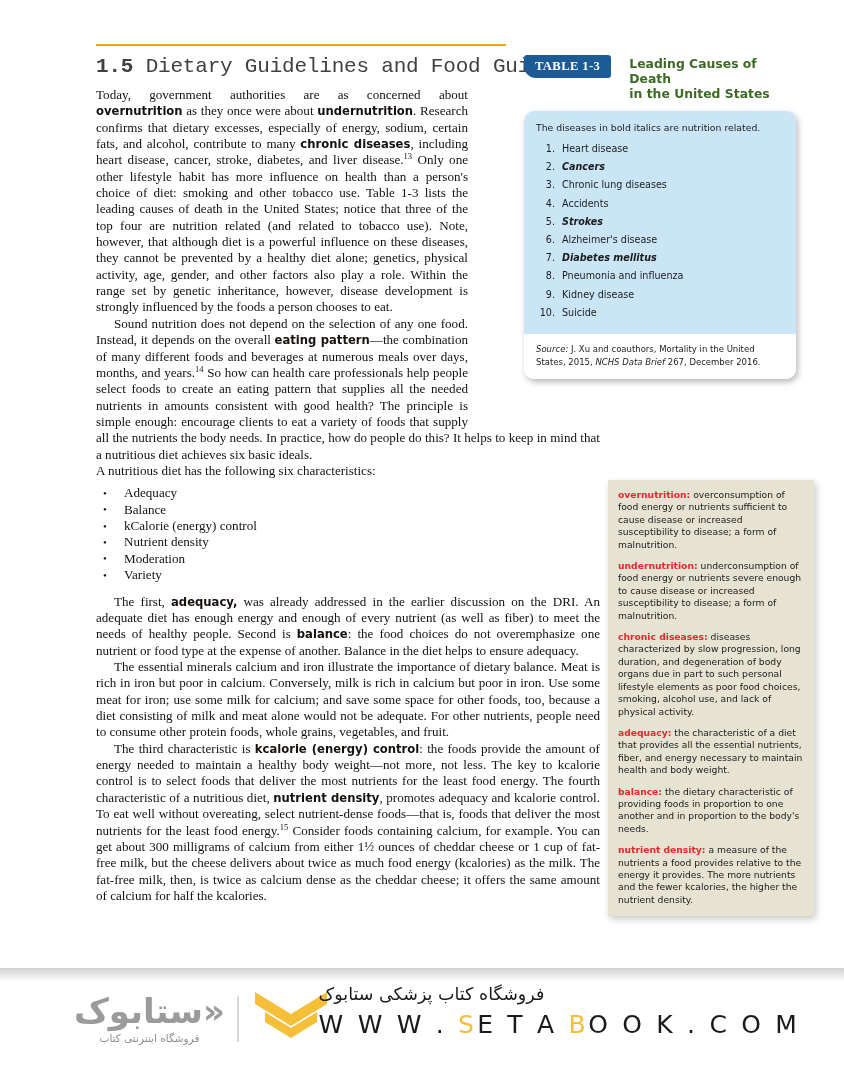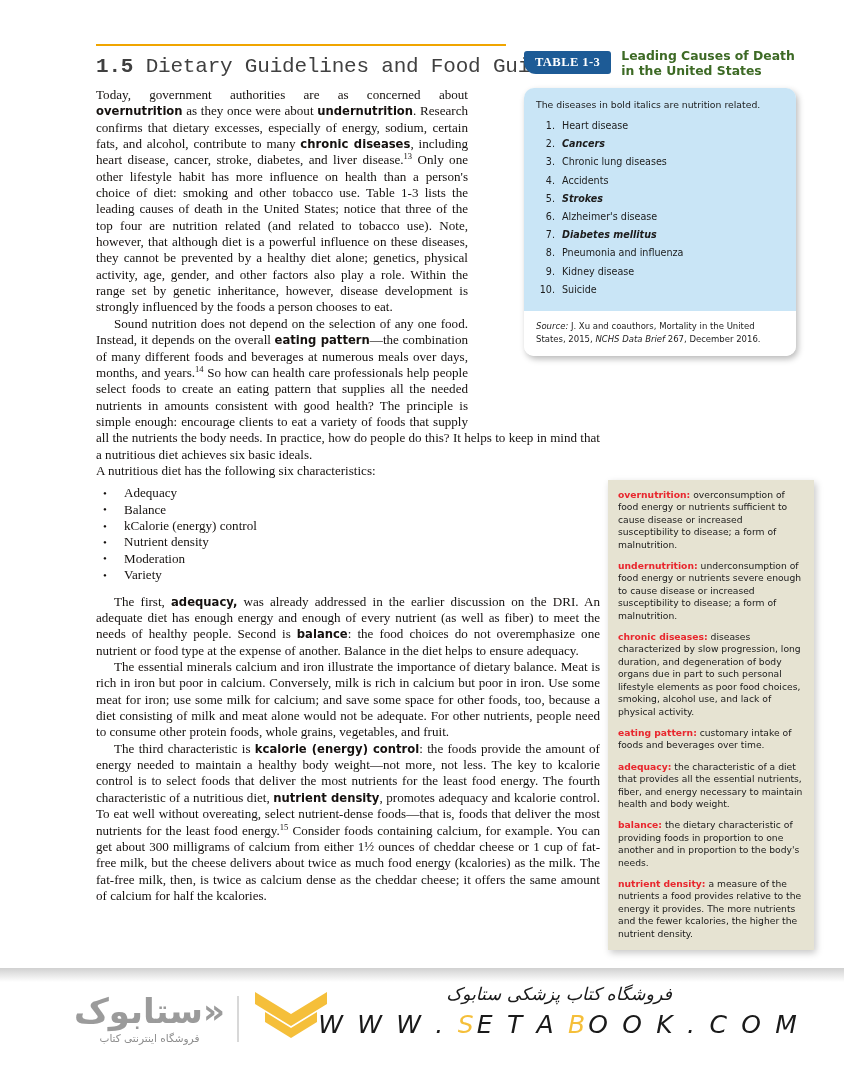--- a/index.html
+++ b/index.html
@@ -97,23 +97,24 @@
   }
 
   
   #table-box {
     position: absolute;
     left: 524px; top: 47px;
     width: 272px;
   }
   #table-header-row {
     display: flex;
-    align-items: center;
-    gap: 10px;
+    align-items: flex-start;
+    gap: 18px;
     margin-bottom: 10px;
+    margin-top: 8px;
   }
   #table-tag {
     background: #1d5b96;
     color: #ffffff;
     font-family: "Liberation Serif", serif;
     font-weight: 700;
     font-size: 12.6px;
     letter-spacing: 0.4px;
     padding: 4px 11px 4px 11px;
     border-radius: 3px 3px 3px 12px;
@@ -230,22 +231,21 @@
     margin-top: 4px;
   }
   #logo-divider {
     width: 2px; height: 46px;
     background: #d8d8d8;
   }
   #logo-chevrons { display: block; }
   #brand-block {
     position: absolute;
     right: 44px; top: 16px;
-    text-align: center;
-    font-style: italic;
+    text-align: left;
   }
   #brand-fa {
     font-family: "DejaVu Sans", sans-serif;
     font-size: 17.5px;
     color: #1a1a1a;
     direction: rtl;
     margin-bottom: 6px;
   }
   #brand-url {
     font-family: "DejaVu Sans", sans-serif;
@@ -349,21 +349,20 @@
         </ol>
       </div>
       <div id="table-source"><i>Source:</i><span> J. Xu and coauthors, Mortality in the United States, 2015, </span><i>NCHS Data Brief</i><span> 267, December 2016.</span></div>
     </div>
   </div>
 
   <div id="glossary">
     <div class="gl-item"><span class="gl-term">overnutrition:</span><span> overconsumption of food energy or nutrients sufficient to cause disease or increased susceptibility to disease; a form of malnutrition.</span></div>
     <div class="gl-item"><span class="gl-term">undernutrition:</span><span> underconsumption of food energy or nutrients severe enough to cause disease or increased susceptibility to disease; a form of malnutrition.</span></div>
     <div class="gl-item"><span class="gl-term">chronic diseases:</span><span> diseases characterized by slow progression, long duration, and degeneration of body organs due in part to such personal lifestyle elements as poor food choices, smoking, alcohol use, and lack of physical activity.</span></div>
-    <div class="gl-item"><span class="gl-term">eating pattern:</span><span> customary intake of foods and beverages over time.</span></div>
     <div class="gl-item"><span class="gl-term">adequacy:</span><span> the characteristic of a diet that provides all the essential nutrients, fiber, and energy necessary to maintain health and body weight.</span></div>
     <div class="gl-item"><span class="gl-term">balance:</span><span> the dietary characteristic of providing foods in proportion to one another and in proportion to the body's needs.</span></div>
     <div class="gl-item"><span class="gl-term">nutrient density:</span><span> a measure of the nutrients a food provides relative to the energy it provides. The more nutrients and the fewer kcalories, the higher the nutrient density.</span></div>
   </div>
 
   <div id="footer">
     <div id="footer-top-fade"></div>
 
     <div id="logo-block">
       <div id="logo-fa-wrap">

